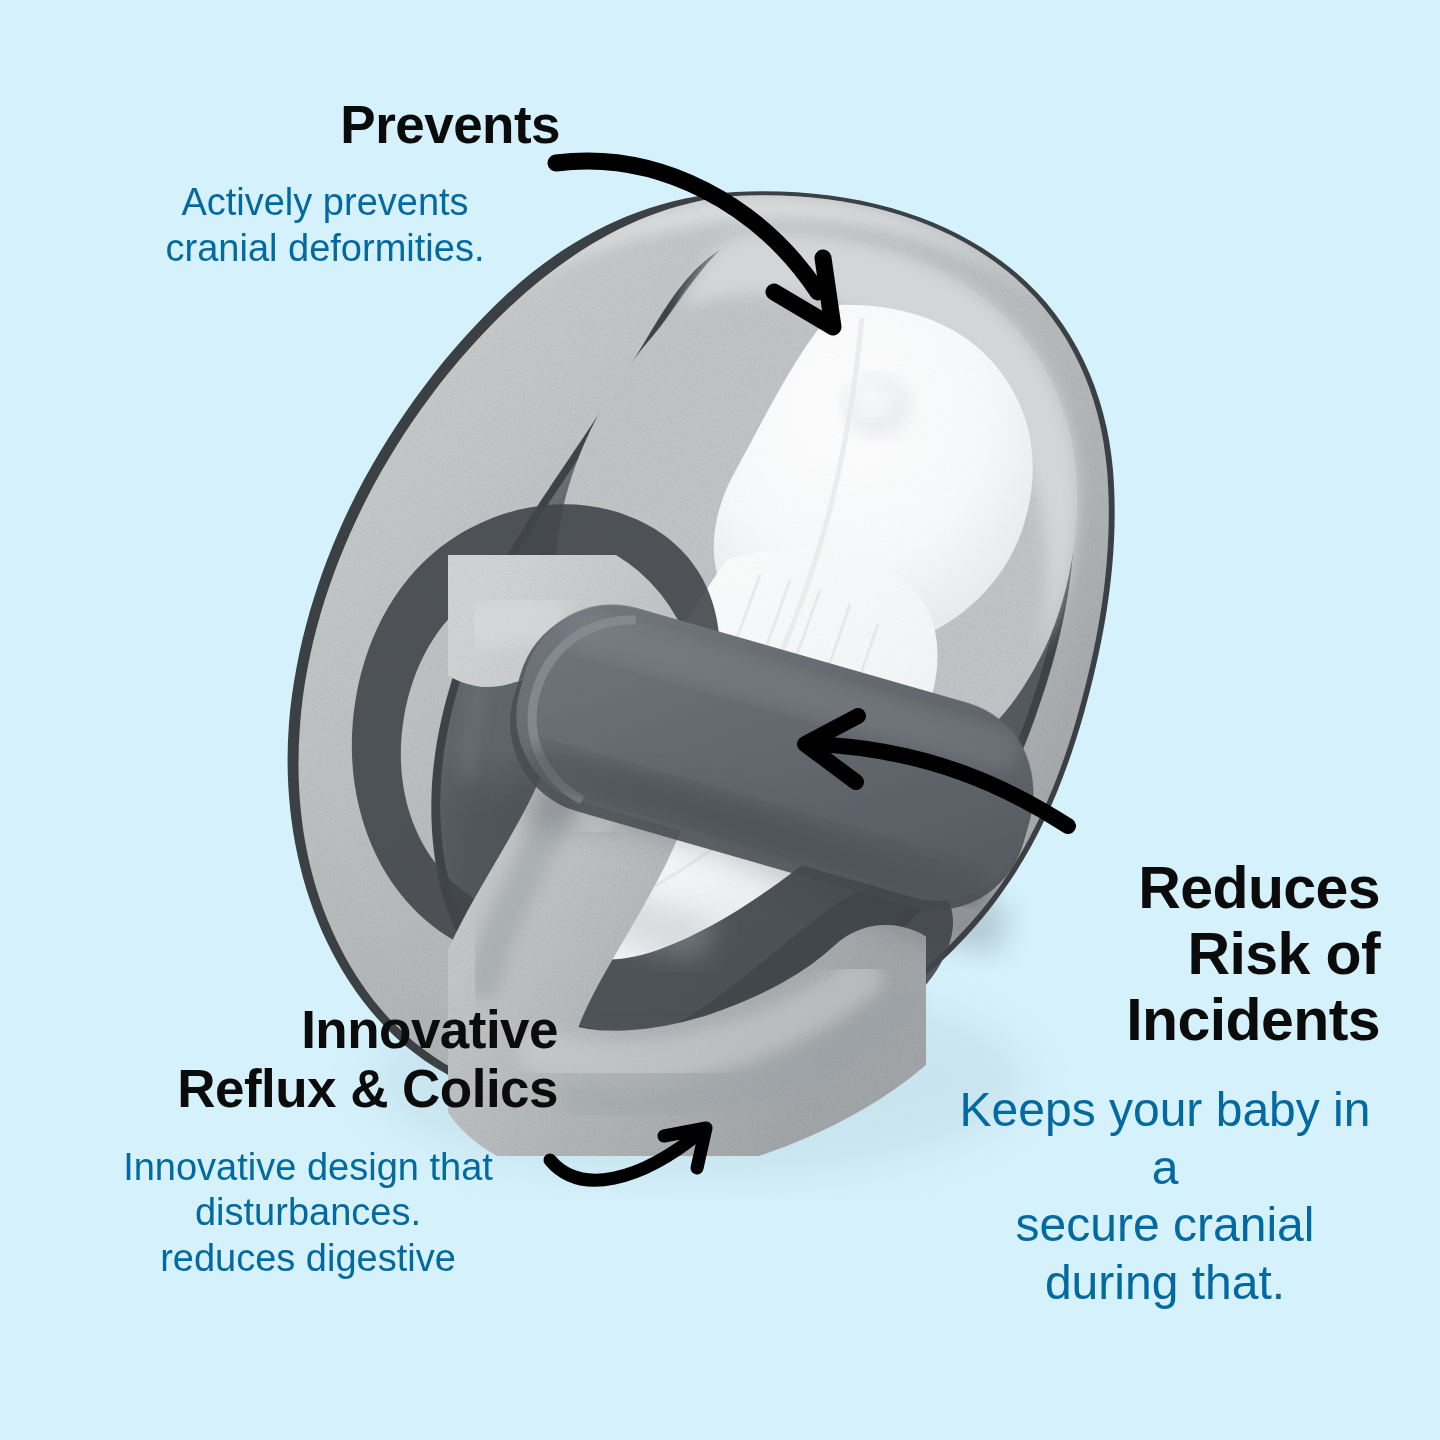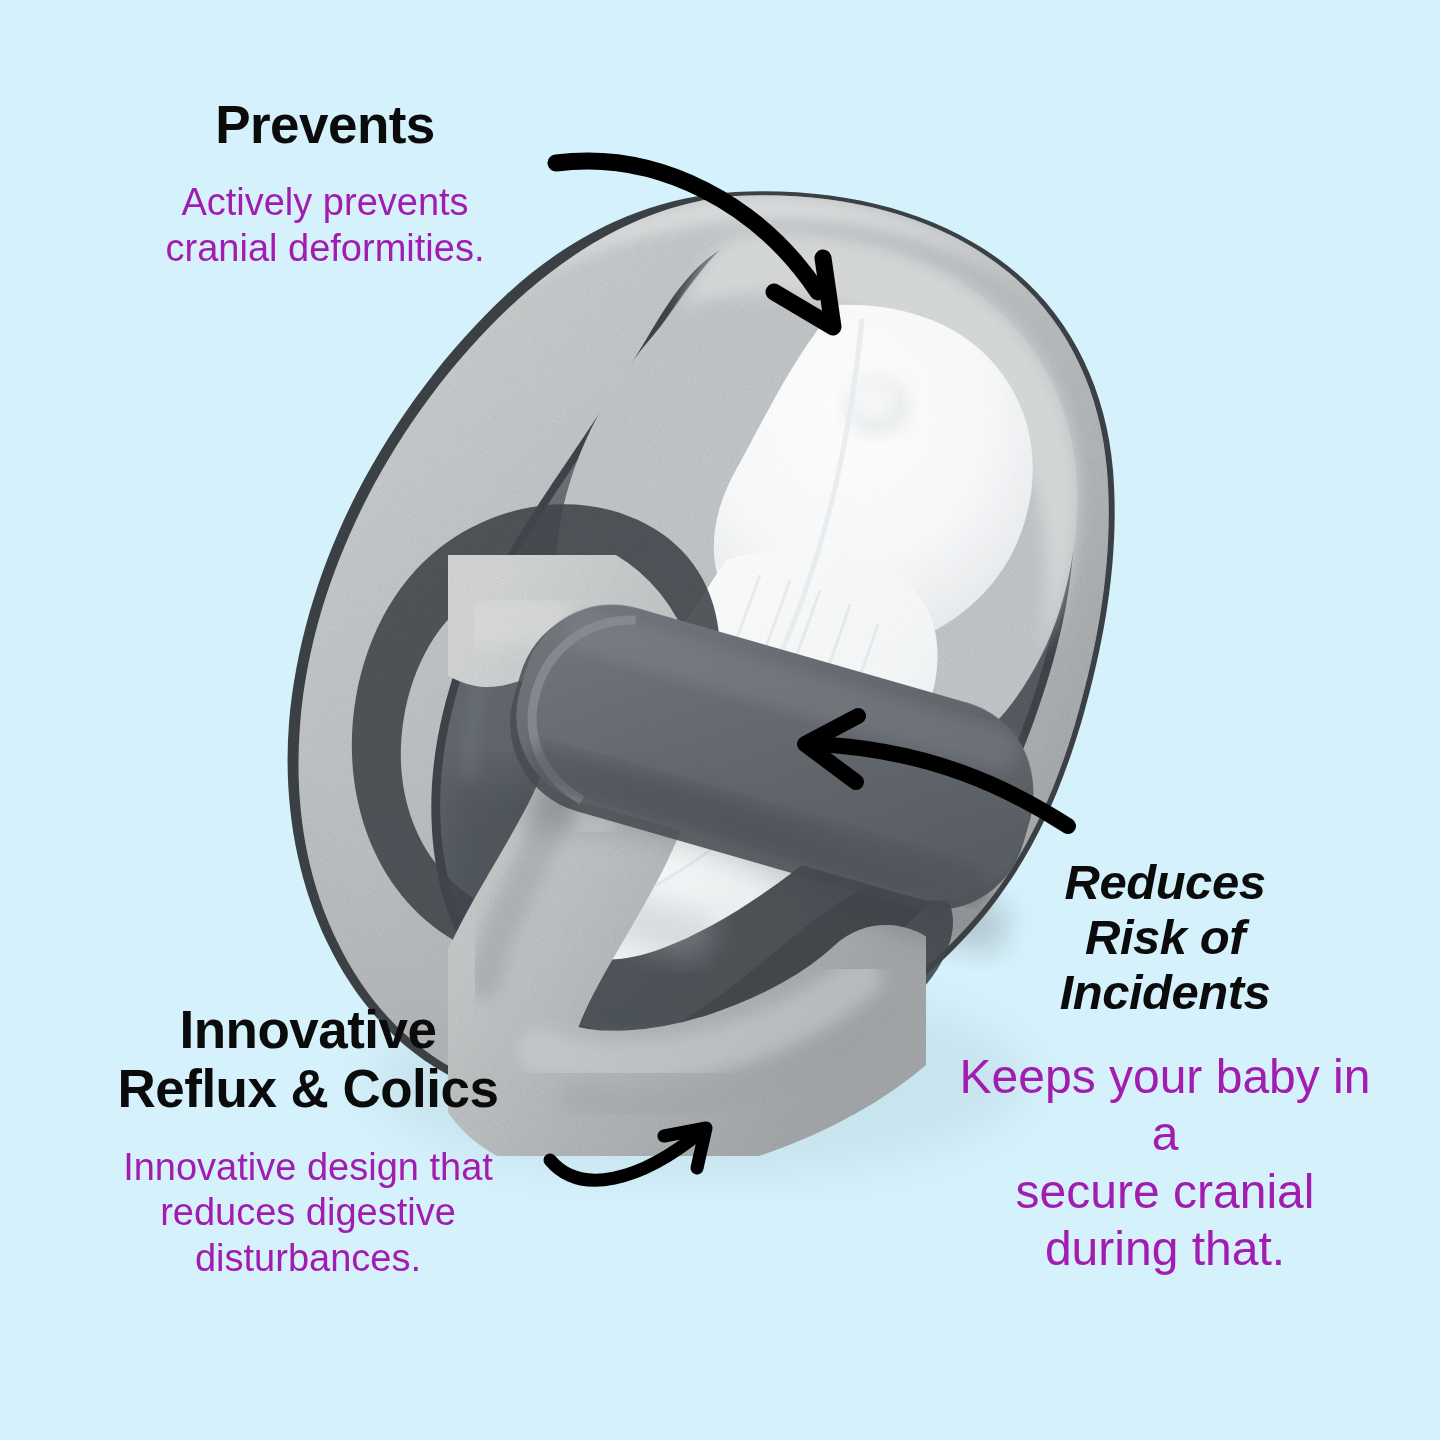--- a/index.html
+++ b/index.html
@@ -26,43 +26,43 @@
   #product-svg { display:block; width:1440px; height:1440px; }
 
   
   .feature { position:absolute; }
   .feature .title {
     font-weight:bold;
     color:#0b0b0c;
     letter-spacing:-0.01em;
   }
   .feature .desc {
-    color:#a21caf;
+    color:#0369a1;
     font-weight:400;
   }
 
   #feature-flat-head {
     left:90px; top:95px; width:470px; text-align:center;
   }
   #feature-flat-head .title { font-size:53px; line-height:1.12; }
   #feature-flat-head .desc  { font-size:38px; line-height:1.20; margin-top:26px; }
 
   #feature-reflux {
     left:58px; top:1000px; width:500px; text-align:center;
   }
   #feature-reflux .title { font-size:53px; line-height:1.12; }
   #feature-reflux .desc  { font-size:38px; line-height:1.20; margin-top:26px; }
 
   #feature-incidents {
     left:950px; top:855px; width:430px; text-align:center;
   }
-  #feature-incidents .title { font-size:49px; line-height:1.12;font-style:italic; }
+  #feature-incidents .title { font-size:59px; line-height:1.12; }
   #feature-incidents .desc  { font-size:48px; line-height:1.20; margin-top:28px; }
 
-  .nowrap { white-space:nowrap; }
+  .nowrap { white-space:nowrap;text-align:right; }
   .ln { display:block; }
 
   
   #arrows { position:absolute; left:0; top:0; width:1440px; height:1440px; pointer-events:none; }
 </style>
 </head>
 <body>
 
 <div id="canvas">
 
@@ -396,22 +396,22 @@
     </div>
   </div>
 
   <div class="feature" id="feature-reflux">
     <div class="title">
       <span class="ln nowrap">Innovative</span>
       <span class="ln nowrap">Reflux &amp; Colics</span>
     </div>
     <div class="desc">
       <span class="ln">Innovative design that</span>
+      <span class="ln">disturbances.</span>
       <span class="ln">reduces digestive</span>
-      <span class="ln">disturbances.</span>
     </div>
   </div>
 
   <div class="feature" id="feature-incidents">
     <div class="title">
       <span class="ln nowrap">Reduces</span>
       <span class="ln nowrap">Risk of</span>
       <span class="ln nowrap">Incidents</span>
     </div>
     <div class="desc">

